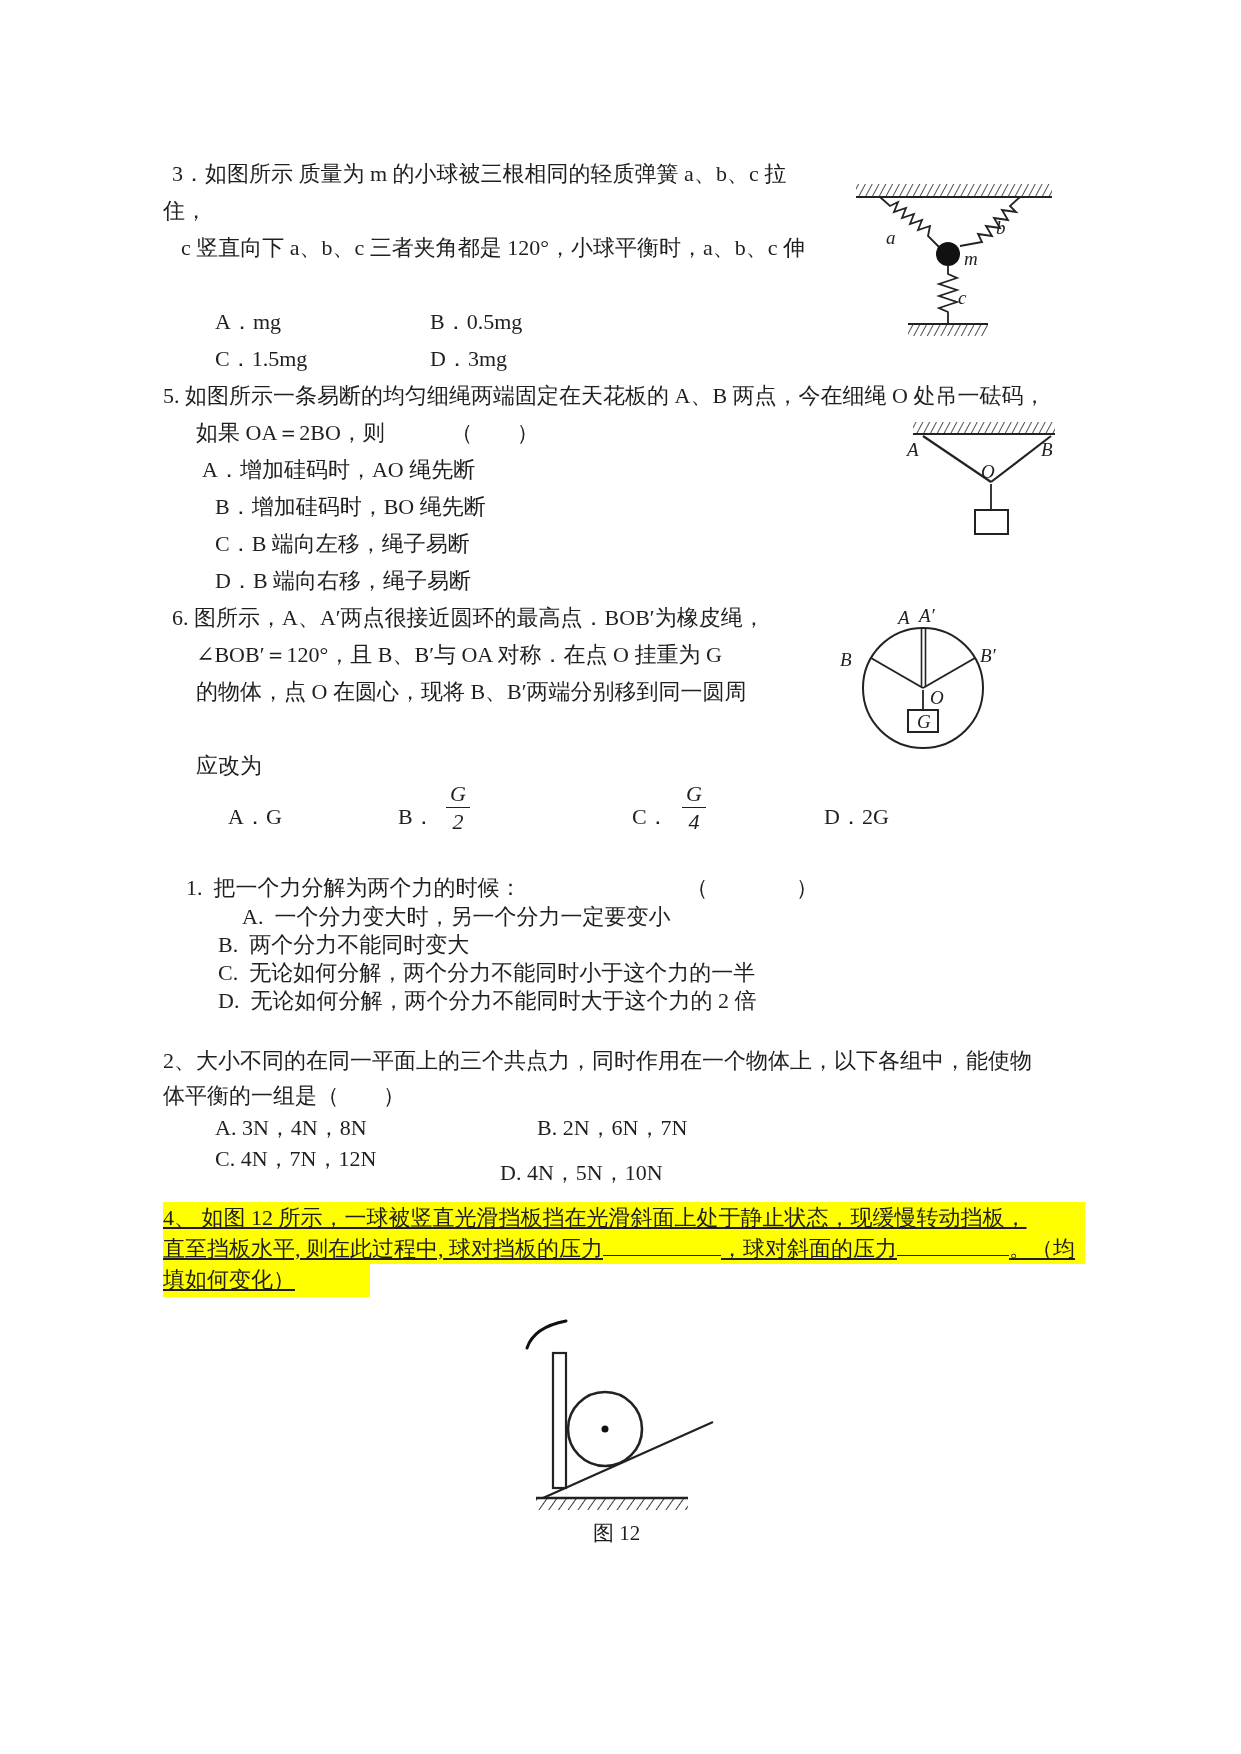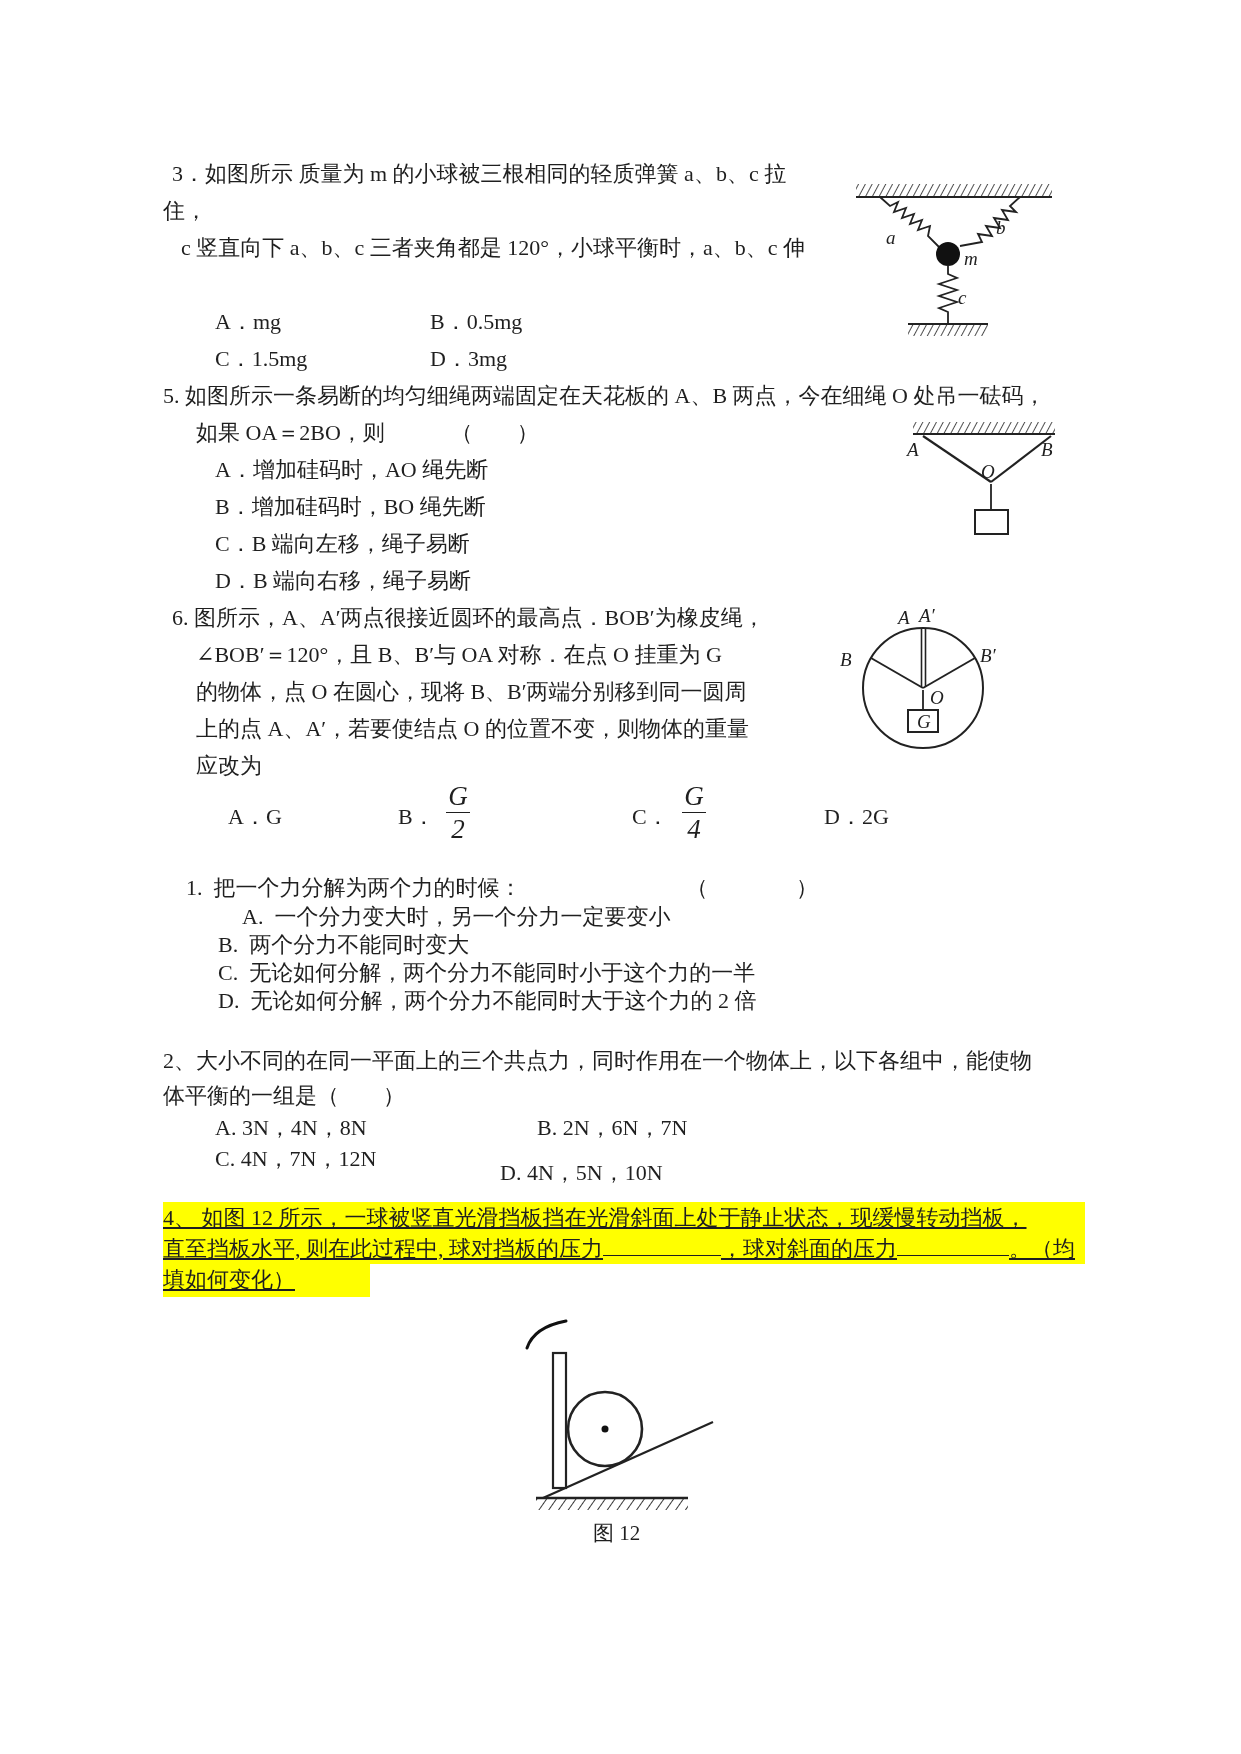--- a/index.html
+++ b/index.html
@@ -4,21 +4,21 @@
 <style>
   html,body{margin:0;padding:0;background:#e8e8e8;}
   .page{
     position:relative;width:1241px;height:1754px;background:#ffffff;
     font-family:"Liberation Serif","DejaVu Serif",serif;color:#1f1f1f;
     margin:0 auto;overflow:hidden;
   }
   .ln{position:absolute;font-size:22px;line-height:31px;white-space:pre;}
   .hl{background:#ffff00;text-decoration:underline;}
   .blank{display:inline-block;border-bottom:1.6px solid #1f1f1f;height:1.0em;vertical-align:baseline;}
-  .fracwrap{position:absolute;text-align:center;font-size:27px;font-style:italic;line-height:1.05;}
+  .fracwrap{position:absolute;text-align:center;font-size:22px;font-style:italic;line-height:1.05;}
   .fracwrap .bar{display:block;border-top:1.7px solid #1f1f1f;margin:2px 0;min-width:24px;}
   svg{position:absolute;overflow:visible;}
   svg text{font-family:"Liberation Serif","DejaVu Serif",serif;fill:#1f1f1f;}
   .figlab{font-style:italic;font-size:19px;}
 </style>
 </head>
 <body>
 
 <div class="page">
 
@@ -45,21 +45,21 @@
     <text x="36" y="96" class="figlab">a</text>
     <text x="146" y="86" class="figlab">b</text>
     <text x="114" y="117" class="figlab">m</text>
     <text x="108" y="156" class="figlab">c</text>
     <line x1="58" y1="176" x2="138" y2="176" stroke="#222" stroke-width="2"></line>
     <rect x="58" y="177" width="80" height="11" fill="url(#h1)"></rect>
   </svg>
 
   <div class="ln" style="left:163px;top:380px;">5. 如图所示一条易断的均匀细绳两端固定在天花板的 A、B 两点，今在细绳 O 处吊一砝码，</div>
   <div class="ln" style="left:196px;top:417px;">如果 OA＝2BO，则　　　（　　）</div>
-  <div class="ln" style="left:215px;top:454px;">A．增加硅码时，AO 绳先断</div>
+  <div class="ln" style="left:202px;top:454px;">A．增加硅码时，AO 绳先断</div>
   <div class="ln" style="left:215px;top:491px;">B．增加硅码时，BO 绳先断</div>
   <div class="ln" style="left:215px;top:528px;">C．B 端向左移，绳子易断</div>
   <div class="ln" style="left:215px;top:565px;">D．B 端向右移，绳子易断</div>
 
   <svg style="left:903px;top:420px;" width="162" height="122" viewBox="0 0 162 122">
     <defs>
       <pattern id="h2" patternUnits="userSpaceOnUse" width="6" height="13" patternTransform="rotate(28)">
         <line x1="0" y1="0" x2="0" y2="13" stroke="#222" stroke-width="1.6"></line>
       </pattern>
     </defs>
@@ -70,21 +70,20 @@
     <text x="4" y="36" class="figlab">A</text>
     <text x="138" y="36" class="figlab">B</text>
     <text x="78" y="58" class="figlab">O</text>
     <line x1="88" y1="64" x2="88" y2="90" stroke="#222" stroke-width="1.8"></line>
     <rect x="72" y="90" width="33" height="24" fill="none" stroke="#222" stroke-width="2"></rect>
   </svg>
 
   <div class="ln" style="left:172px;top:602px;">6. 图所示，A、A′两点很接近圆环的最高点．BOB′为橡皮绳，</div>
   <div class="ln" style="left:196px;top:639px;">∠BOB′＝120°，且 B、B′与 OA 对称．在点 O 挂重为 G</div>
   <div class="ln" style="left:196px;top:676px;">的物体，点 O 在圆心，现将 B、B′两端分别移到同一圆周</div>
-  <div class="ln" style="left:196px;top:713px;">上的点 A、A′，若要使结点 O 的位置不变，则物体的重量</div>
   <div class="ln" style="left:196px;top:750px;">应改为</div>
 
   <div class="ln" style="left:228px;top:801px;">A．G</div>
   <div class="ln" style="left:398px;top:801px;">B．</div>
   <div class="fracwrap" style="left:446px;top:782px;">
     <span>G</span>
     <span class="bar"></span>
     <span>2</span>
   </div>
   <div class="ln" style="left:632px;top:801px;">C．</div>

